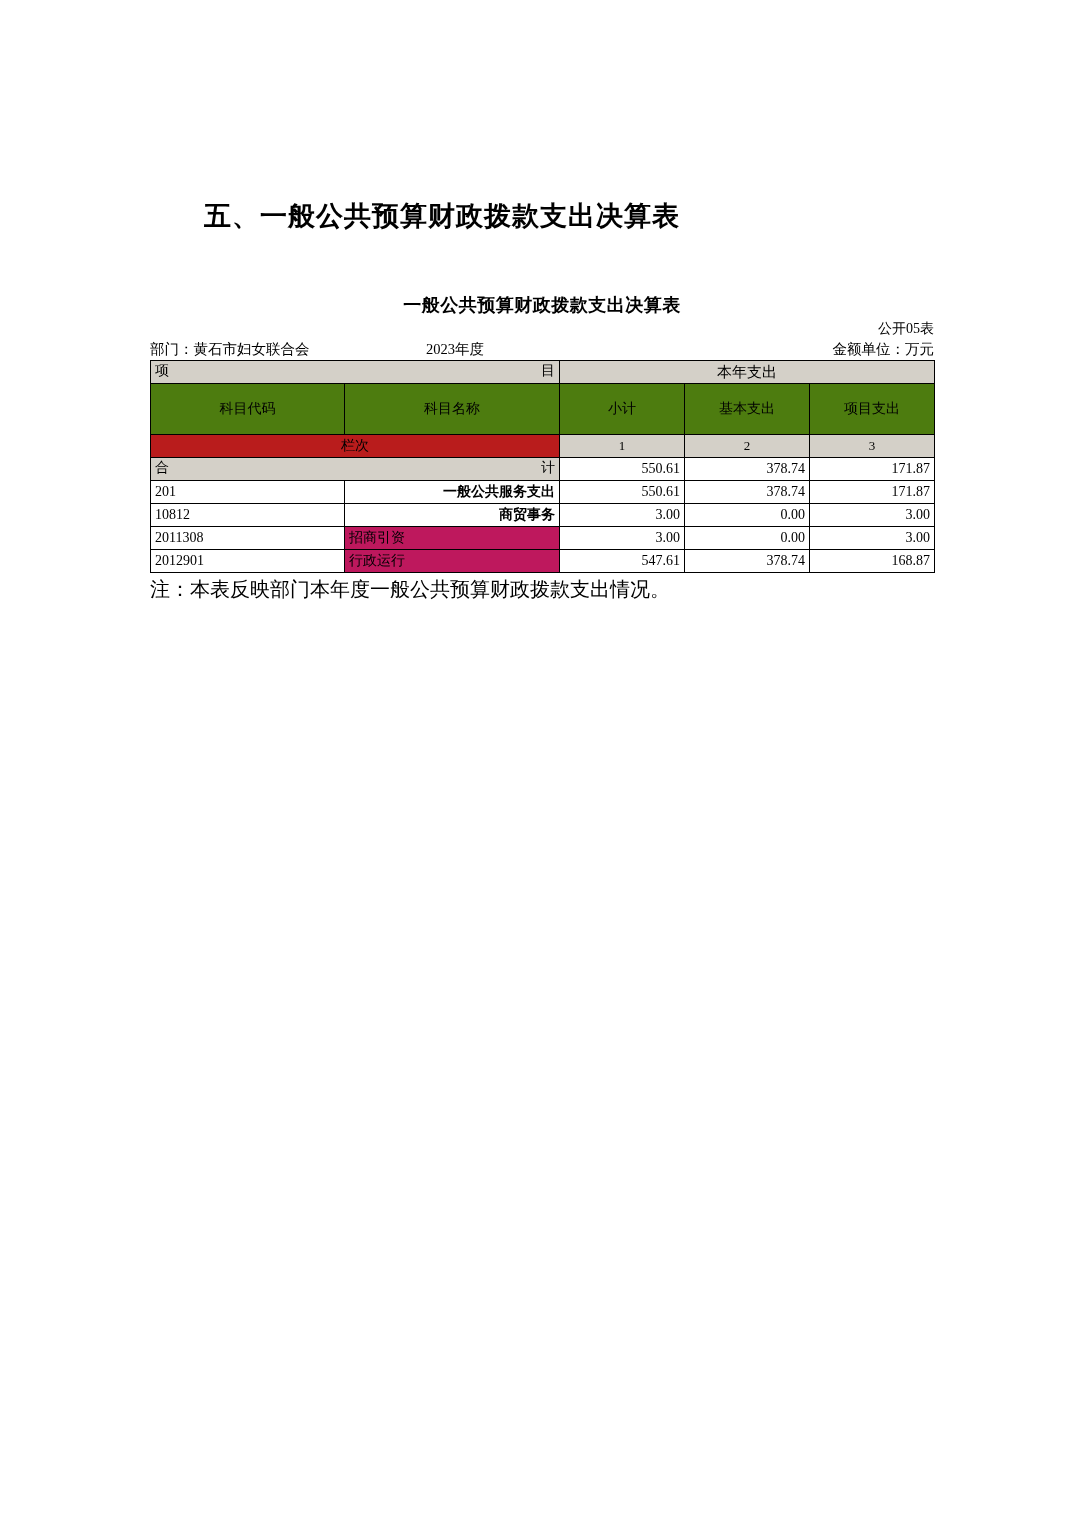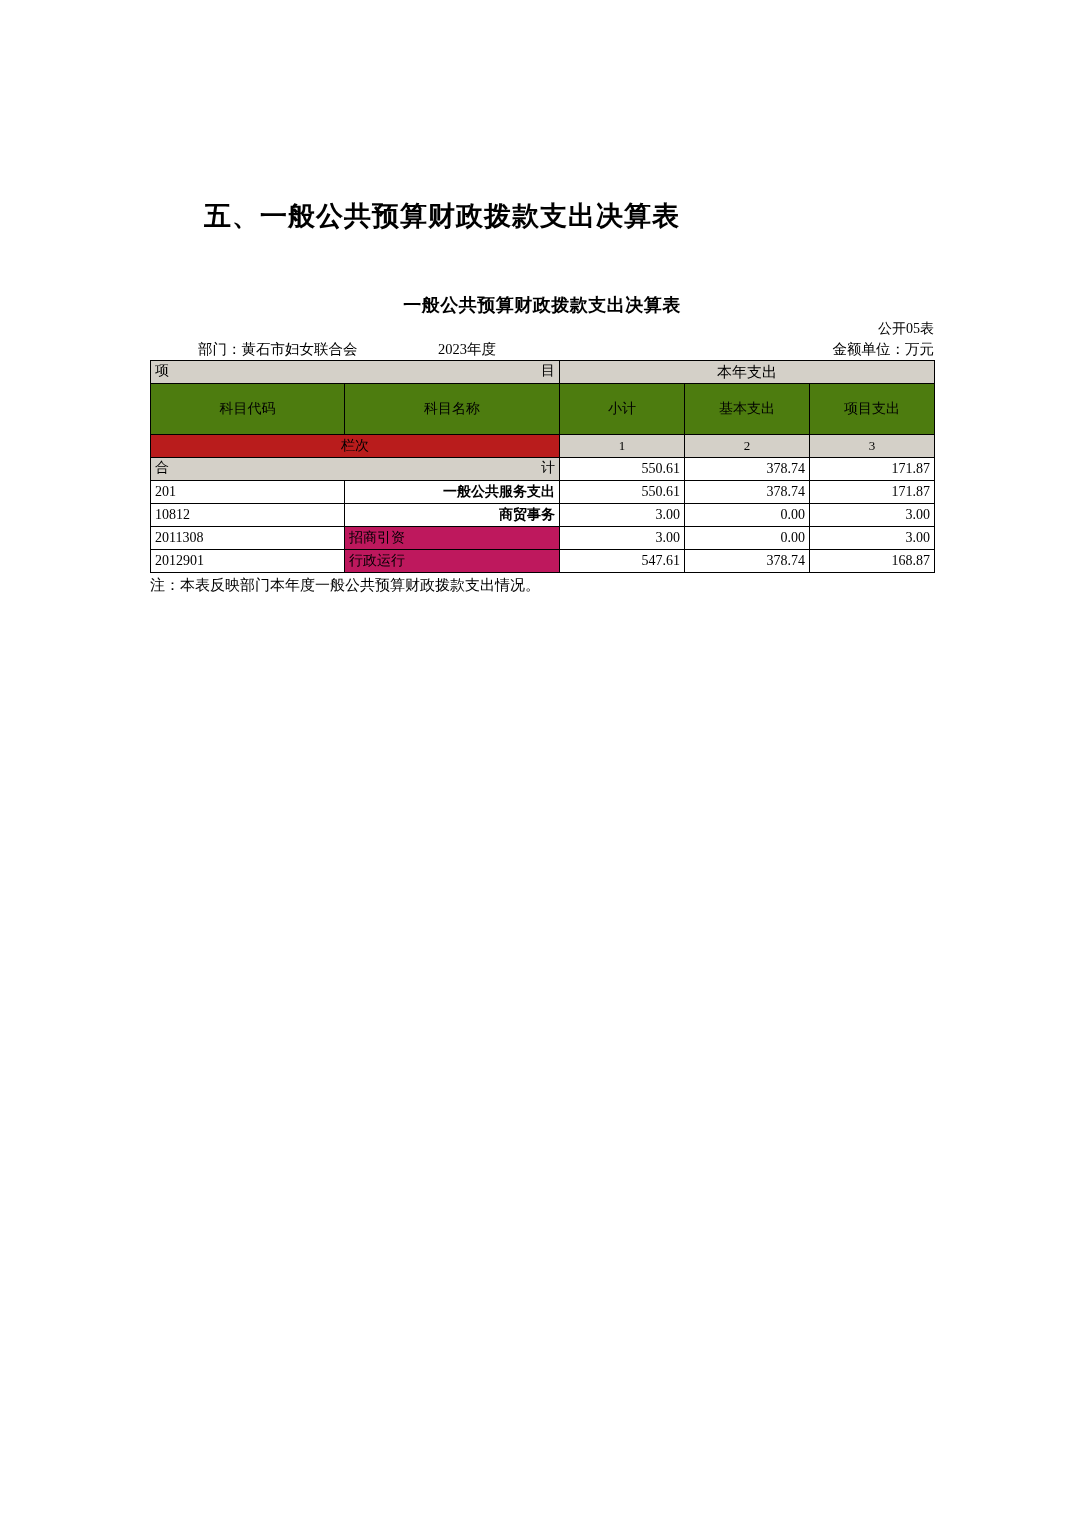--- a/index.html
+++ b/index.html
@@ -55,25 +55,24 @@
     top: 340px;
     width: 784px;
     font-size: 14.5px;
     height: 18px;
   }
   .meta-dept {
     position: absolute;
     left: 0;
     top: 0;
     white-space: nowrap;
-    margin-left: 48px;
   }
   .meta-year {
     position: absolute;
-    left: 288px;
+    left: 276px;
     top: 0;
     white-space: nowrap;
   }
   .meta-unit {
     position: absolute;
     right: 0;
     top: 0;
     white-space: nowrap;
   }
   table.fin {
@@ -144,21 +143,21 @@
   }
   .name-indent {
     background: #be185d;
     text-align: left;
     padding-left: 24px;
   }
   .note {
     position: absolute;
     left: 150px;
     top: 576px;
-    font-size: 15px;
+    font-size: 20px;
     white-space: nowrap;
   }
   .page-num {
     position: absolute;
     left: 0;
     top: 1390px;
     width: 1074px;
     text-align: center;
     font-size: 17px;
   }

